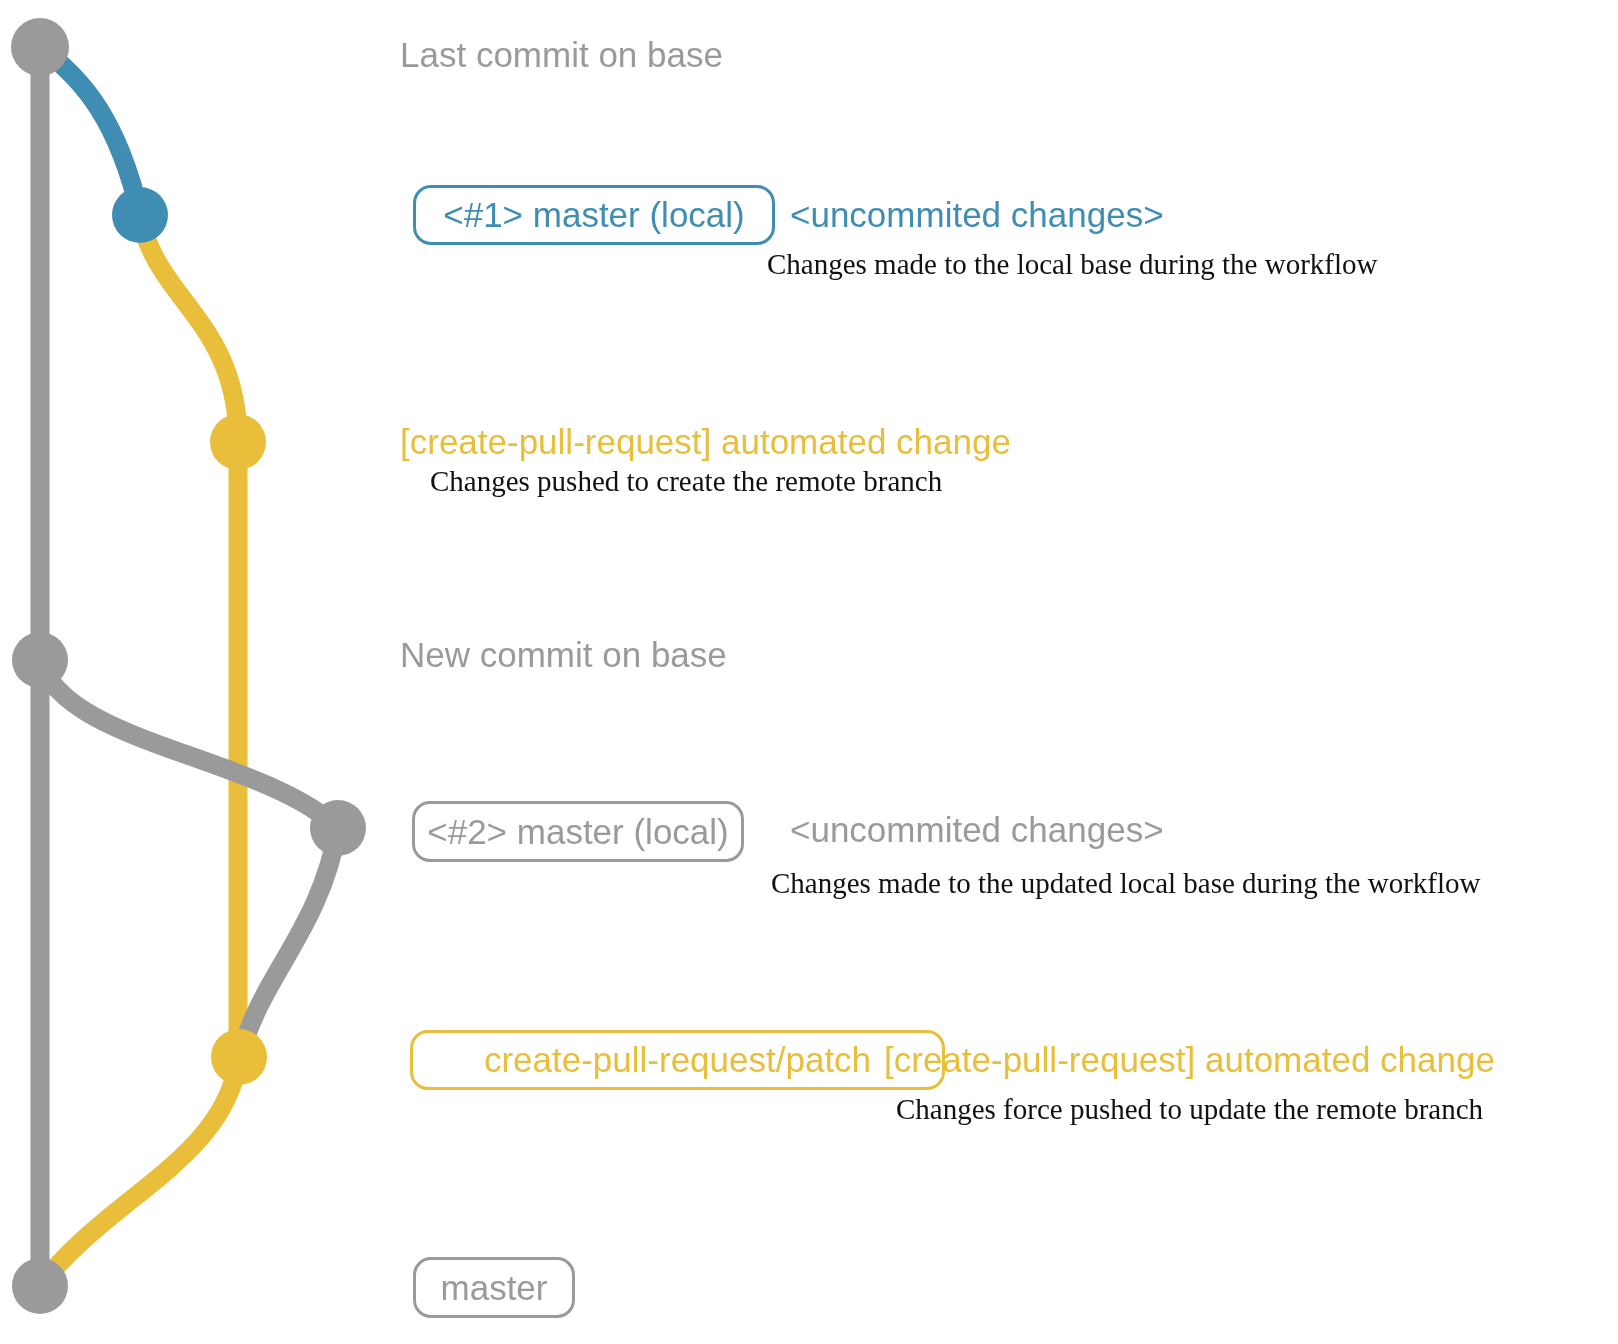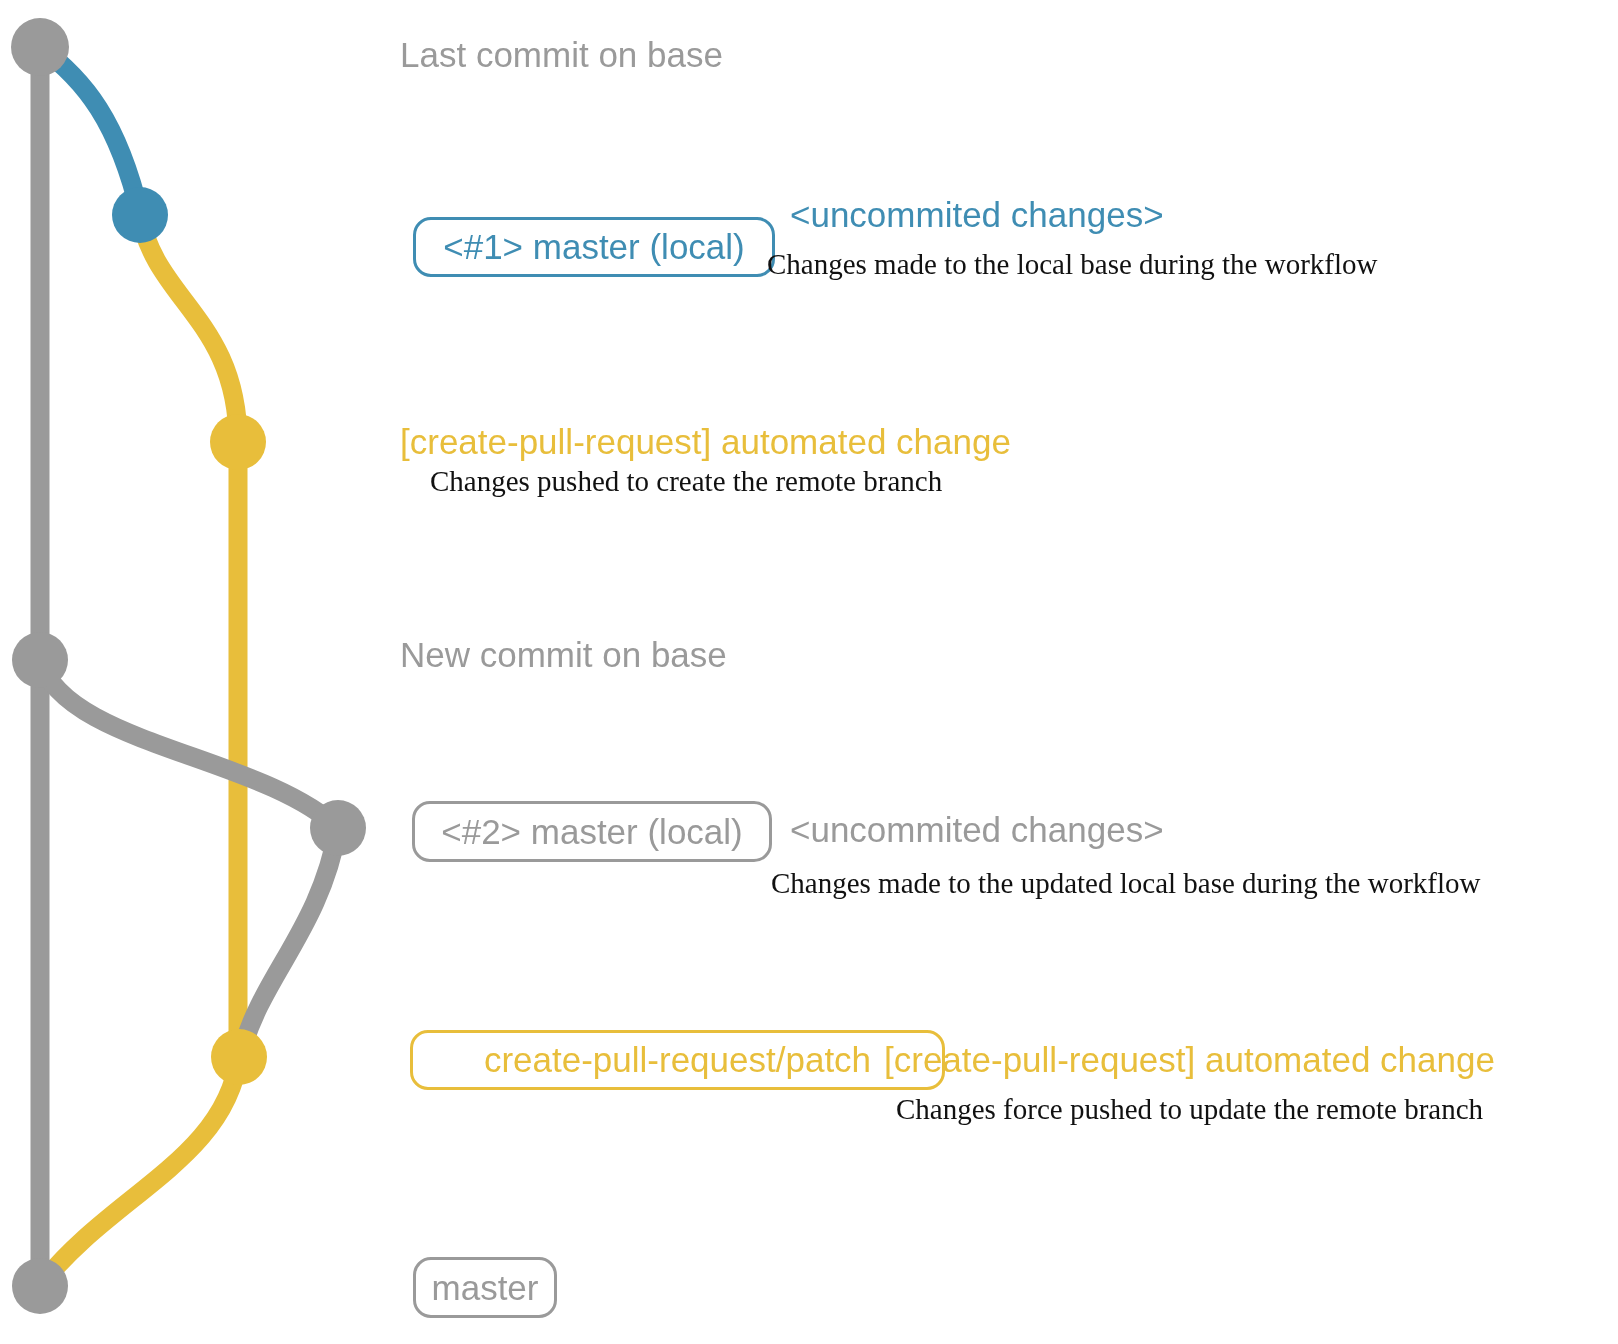--- a/index.html
+++ b/index.html
@@ -24,24 +24,24 @@
   .serif{font-family:"Liberation Serif",serif;font-size:29px;color:var(--caption);}
   .gray{color:var(--gray);text-align:right;}
   .blue{color:var(--blue);}
   .yellow{color:var(--yellow);}
 
   .badge{
     position:absolute;display:flex;align-items:center;justify-content:center;
     border:3px solid currentColor;border-radius:18px;
     font-size:35px;white-space:nowrap;box-sizing:border-box;
   }
-  .badge-r2{left:413px;top:185px;width:362px;height:60px;margin-top:32px;}
-  .badge-r5{left:412px;top:801px;width:360px;height:61px;}
+  .badge-r2{left:413px;top:185px;width:362px;height:60px;}
+  .badge-r5{left:412px;top:801px;width:332px;height:61px;}
   .badge-r6{left:410px;top:1030px;width:535px;height:60px;}
-  .badge-r7{left:413px;top:1257px;width:144px;height:61px;}
+  .badge-r7{left:413px;top:1257px;width:162px;height:61px;}
 
   .heading-r1{left:400px;top:34px;}
   .note-r2{left:790px;top:194px;}
   .caption-r2{left:767px;top:247px;}
   .heading-r3{left:400px;top:421px;}
   .caption-r3{left:430px;top:464px;}
   .heading-r4{left:400px;top:634px;}
   .note-r5{left:790px;top:809px;}
   .caption-r5{left:771px;top:866px;}
   .note-r6{left:884px;top:1039px;}

